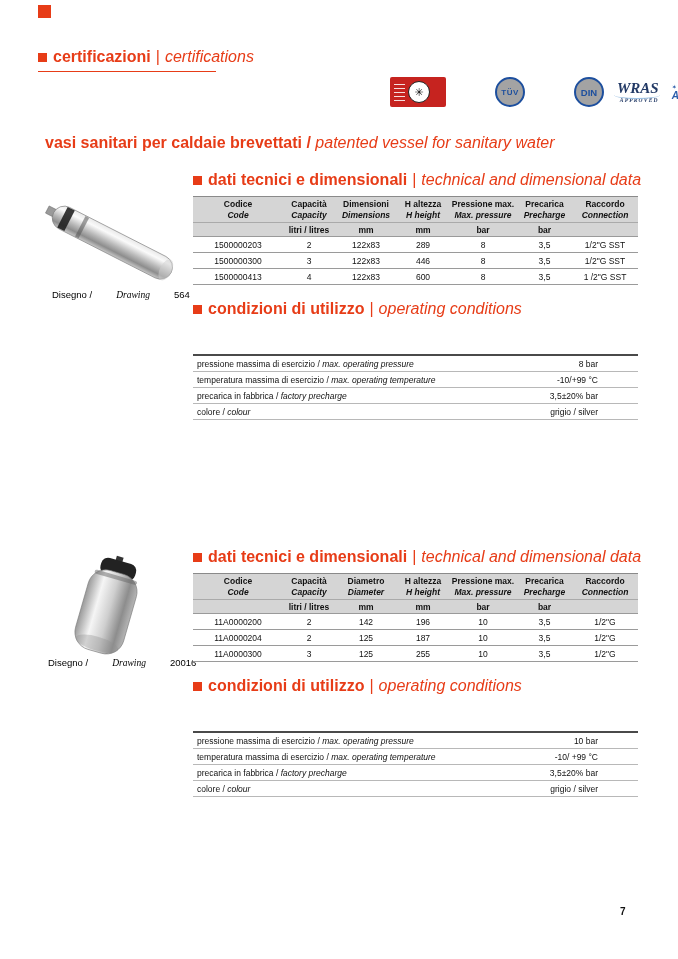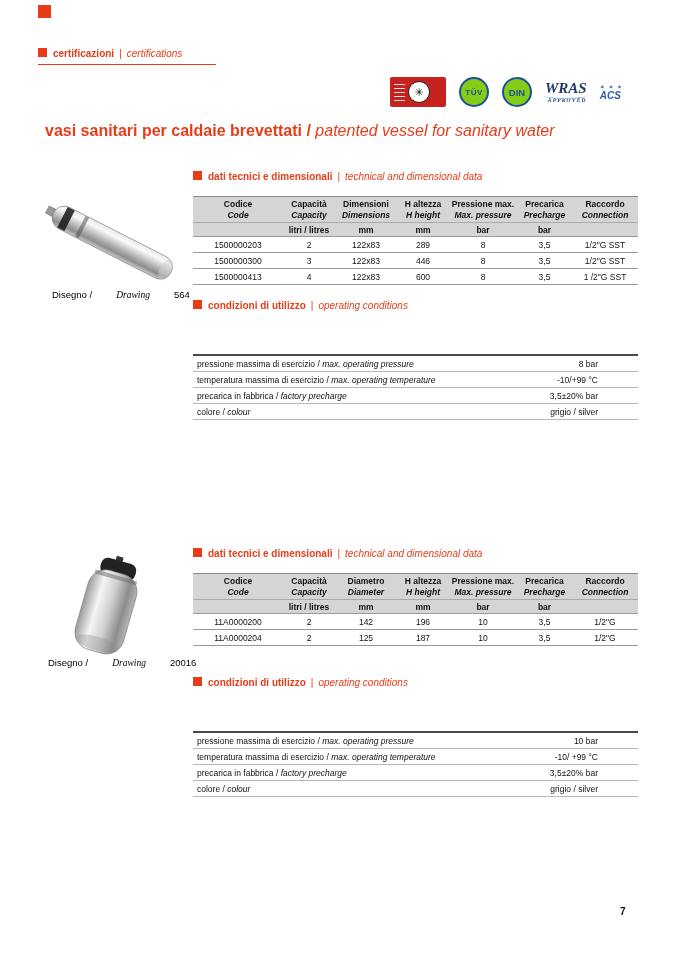--- a/index.html
+++ b/index.html
@@ -5,51 +5,51 @@
   :root { --accent:#e73c17; --hdrgray:#d5d5d5; --blue:#1d4f9e; }
   * { box-sizing:border-box; margin:0; padding:0; }
   html,body { background:#ffffff; }
   .page { position:relative; width:678px; height:959px; background:#fff;
           font-family:"Liberation Sans", sans-serif; overflow:hidden; margin:0 auto; }
 
   
   #corner-sq { position:absolute; left:38px; top:5px; width:13px; height:13px; background:var(--accent); }
 
   
-  .sec-head { position:absolute; font-size:10px; color:var(--accent); white-space:nowrap; }
+  .sec-head { position:absolute; font-size:16px; color:var(--accent); white-space:nowrap; }
   .sec-head .sq { display:inline-block; width:9px; height:9px; background:var(--accent); margin-right:6px; }
   .sec-head .it-b { font-weight:bold; }
   .sec-head .sep { margin:0 5px; font-weight:300; }
   .sec-head .en-i { font-style:italic; }
 
   #cert-head { left:38px; top:48px; width:178px; border-bottom:1px solid var(--accent); padding-bottom:5px; }
 
   
   #logos { position:absolute; left:390px; top:75px; height:34px; display:flex; align-items:center; gap:13px; }
   .logo-badge { width:56px; height:30px; background:#c6231f; border-radius:2px; position:relative; flex:none; }
   .logo-badge .lines { position:absolute; left:4px; top:7px; width:11px; height:17px;
       background:repeating-linear-gradient(#ffffff 0 1px, rgba(255,255,255,0) 1px 4px); opacity:.85; }
   .logo-badge .circ { position:absolute; left:18px; top:4px; width:22px; height:22px; background:#fff;
       border:1px solid #222; border-radius:50%; display:flex; align-items:center; justify-content:center;
       font-size:11px; color:#111; line-height:1; }
   .logo-circle { width:30px; height:30px; border-radius:50%; border:2.5px solid var(--blue); color:var(--blue);
-      display:flex; align-items:center; justify-content:center; font-weight:bold; flex:none; background:#84cc16; }
+      display:flex; align-items:center; justify-content:center; font-weight:bold; flex:none; background:#a3a3a3;margin-left:36px; }
   #logo-tuv { font-size:8px; letter-spacing:.5px; }
   #logo-din { font-size:9.5px; }
   #logo-wras { color:#233a66; font-family:"Liberation Serif", serif; font-style:italic; font-weight:bold;
       font-size:15px; line-height:1; position:relative; flex:none; }
   #logo-wras .sub { display:block; font-size:5.5px; letter-spacing:1.2px; text-align:right; margin-top:2px; color:#233a66; }
   #logo-wras .swoosh { position:absolute; left:-3px; top:10px; width:46px; height:8px;
       border-bottom:1.5px solid #9cc0e2; border-radius:50%; }
   #logo-acs { width:34px; text-align:left; color:#2a5caa; flex:none; }
   #logo-acs .stars { font-size:6px; letter-spacing:1px; line-height:1; display:block; }
   #logo-acs .acs-txt { font-size:10px; font-weight:bold; font-style:italic; line-height:1.1; display:block; }
 
   
-  #main-title { position:absolute; left:45px; top:122px; font-size:16px; color:var(--accent); white-space:nowrap; }
+  #main-title { position:absolute; left:45px; top:134px; font-size:16px; color:var(--accent); white-space:nowrap; }
   #main-title .t-it { font-weight:bold; }
   #main-title .t-en { font-style:italic; }
 
   
   .tech-table { position:absolute; left:193px; width:445px; border-collapse:collapse; table-layout:fixed;
       font-size:8.5px; color:#111; }
   #tech1 { top:196px; } #tech2 { top:573px; }
   .tech-table th, .tech-table td { text-align:center; vertical-align:middle; padding:2px 1px; overflow:hidden; }
   .hdr-row th { background:var(--hdrgray); line-height:1.25; border-top:1px solid #8a8a8a; font-size:8.5px; }
   .hdr-row .en { font-style:italic; }
@@ -297,20 +297,29 @@
       </tr>
       <tr>
         <td>11A0000204</td>
         <td>2</td>
         <td>125</td>
         <td>187</td>
         <td>10</td>
         <td>3,5</td>
         <td>1/2"G</td>
       </tr>
+      <tr>
+        <td>11A0000300</td>
+        <td>3</td>
+        <td>125</td>
+        <td>255</td>
+        <td>10</td>
+        <td>3,5</td>
+        <td>1/2"G</td>
+      </tr>
     </tbody>
   </table>
 
   <div class="sec-head" style="left:193px; top:677px;">
     <span class="sq"></span><span class="it-b">condizioni di utilizzo</span><span class="sep">|</span><span class="en-i">operating conditions</span>
   </div>
 
   <table class="cond-table" id="cond2">
     <tbody>
       <tr>

